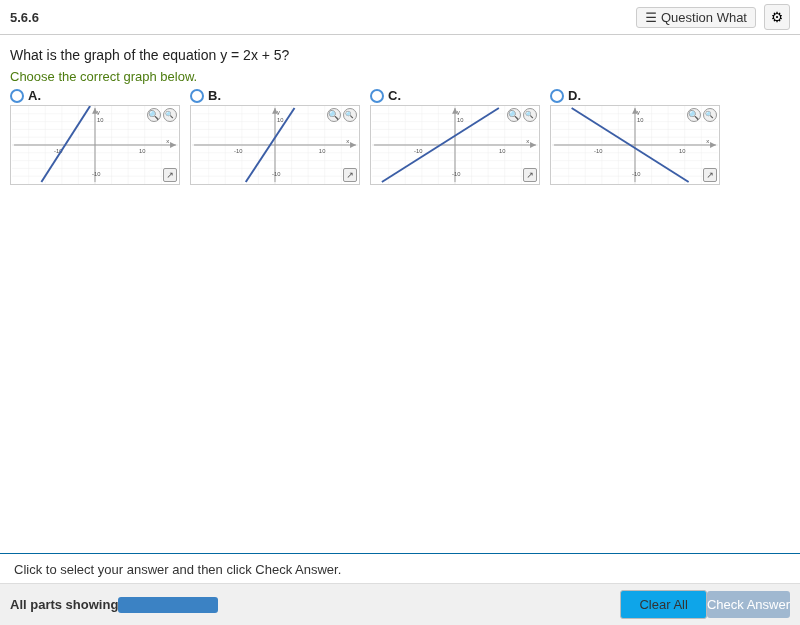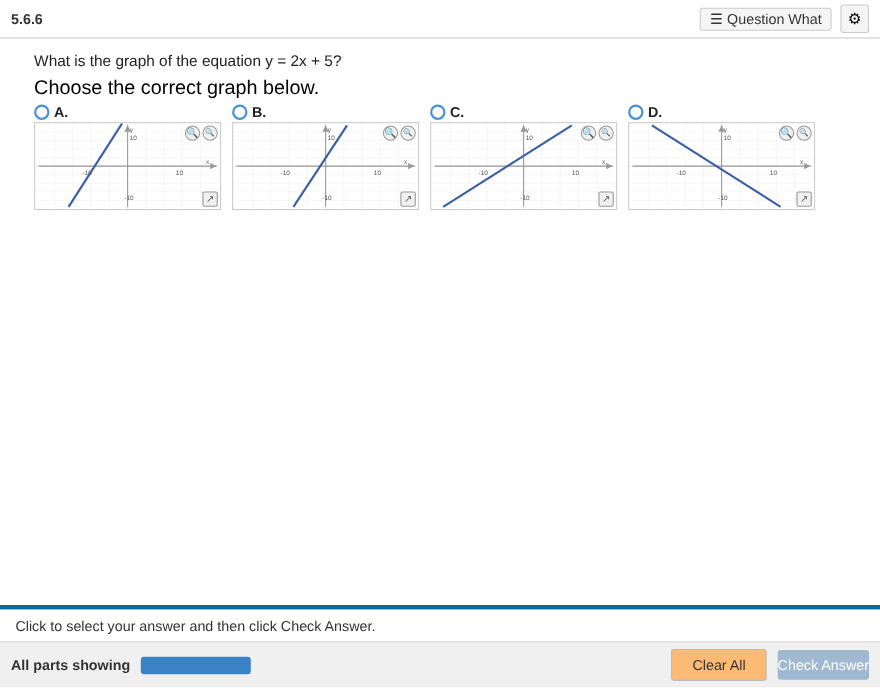--- a/index.html
+++ b/index.html
@@ -54,31 +54,31 @@
       display: flex;
       align-items: center;
       justify-content: center;
       cursor: pointer;
       font-size: 14px;
     }
 
     
     .main-content {
       flex: 1;
-      padding: 12px 31px;
+      padding: 12px 10px;
       overflow: hidden;
     }
     .question-text {
       font-size: 14px;
       color: #222;
       margin-bottom: 6px;
     }
     .instruction-text {
-      font-size: 18px;
-      color: #000000;
+      font-size: 13px;
+      color: #4d7c0f;
     }
 
     
     .graphs-row {
       display: flex;
       gap: 10px;
       margin-top: 4px;
     }
     .graph-option {
       display: flex;
@@ -164,35 +164,34 @@
       display: flex;
       align-items: center;
       justify-content: center;
       font-size: 8px;
       cursor: pointer;
       color: #555;
     }
 
     
     .bottom-bar {
-      border-top: 4px solid #0369a1;
+      border-top: 1px solid #0369a1;
       padding: 0;
     }
     .bottom-bar-hint {
       padding: 8px 14px 6px 14px;
       font-size: 13px;
       color: #333;
     }
     .bottom-bar-controls {
       display: flex;
       align-items: center;
       padding: 6px 10px;
       background: #f0f0f0;
       border-top: 1px solid #ddd;
-      gap: 10px;
     }
     .all-parts-label {
       font-size: 13px;
       color: #333;
       font-weight: bold;
       white-space: nowrap;
     }
     .progress-bar-track {
       width: 100px;
       height: 16px;
@@ -200,21 +199,21 @@
       border-radius: 3px;
     }
     .bottom-spacer {
       flex: 1;
     }
     .clear-all-btn {
       padding: 6px 18px;
       font-size: 13px;
       border: 1px solid #bbb;
       border-radius: 3px;
-      background: #fdba74;
+      background: #0ea5e9;
       cursor: pointer;
       color: #333;
     }
     .check-answer-btn {
       padding: 6px 0;
       font-size: 13px;
       border: none;
       border-radius: 3px;
       background: #a0b8d0;
       cursor: pointer;

